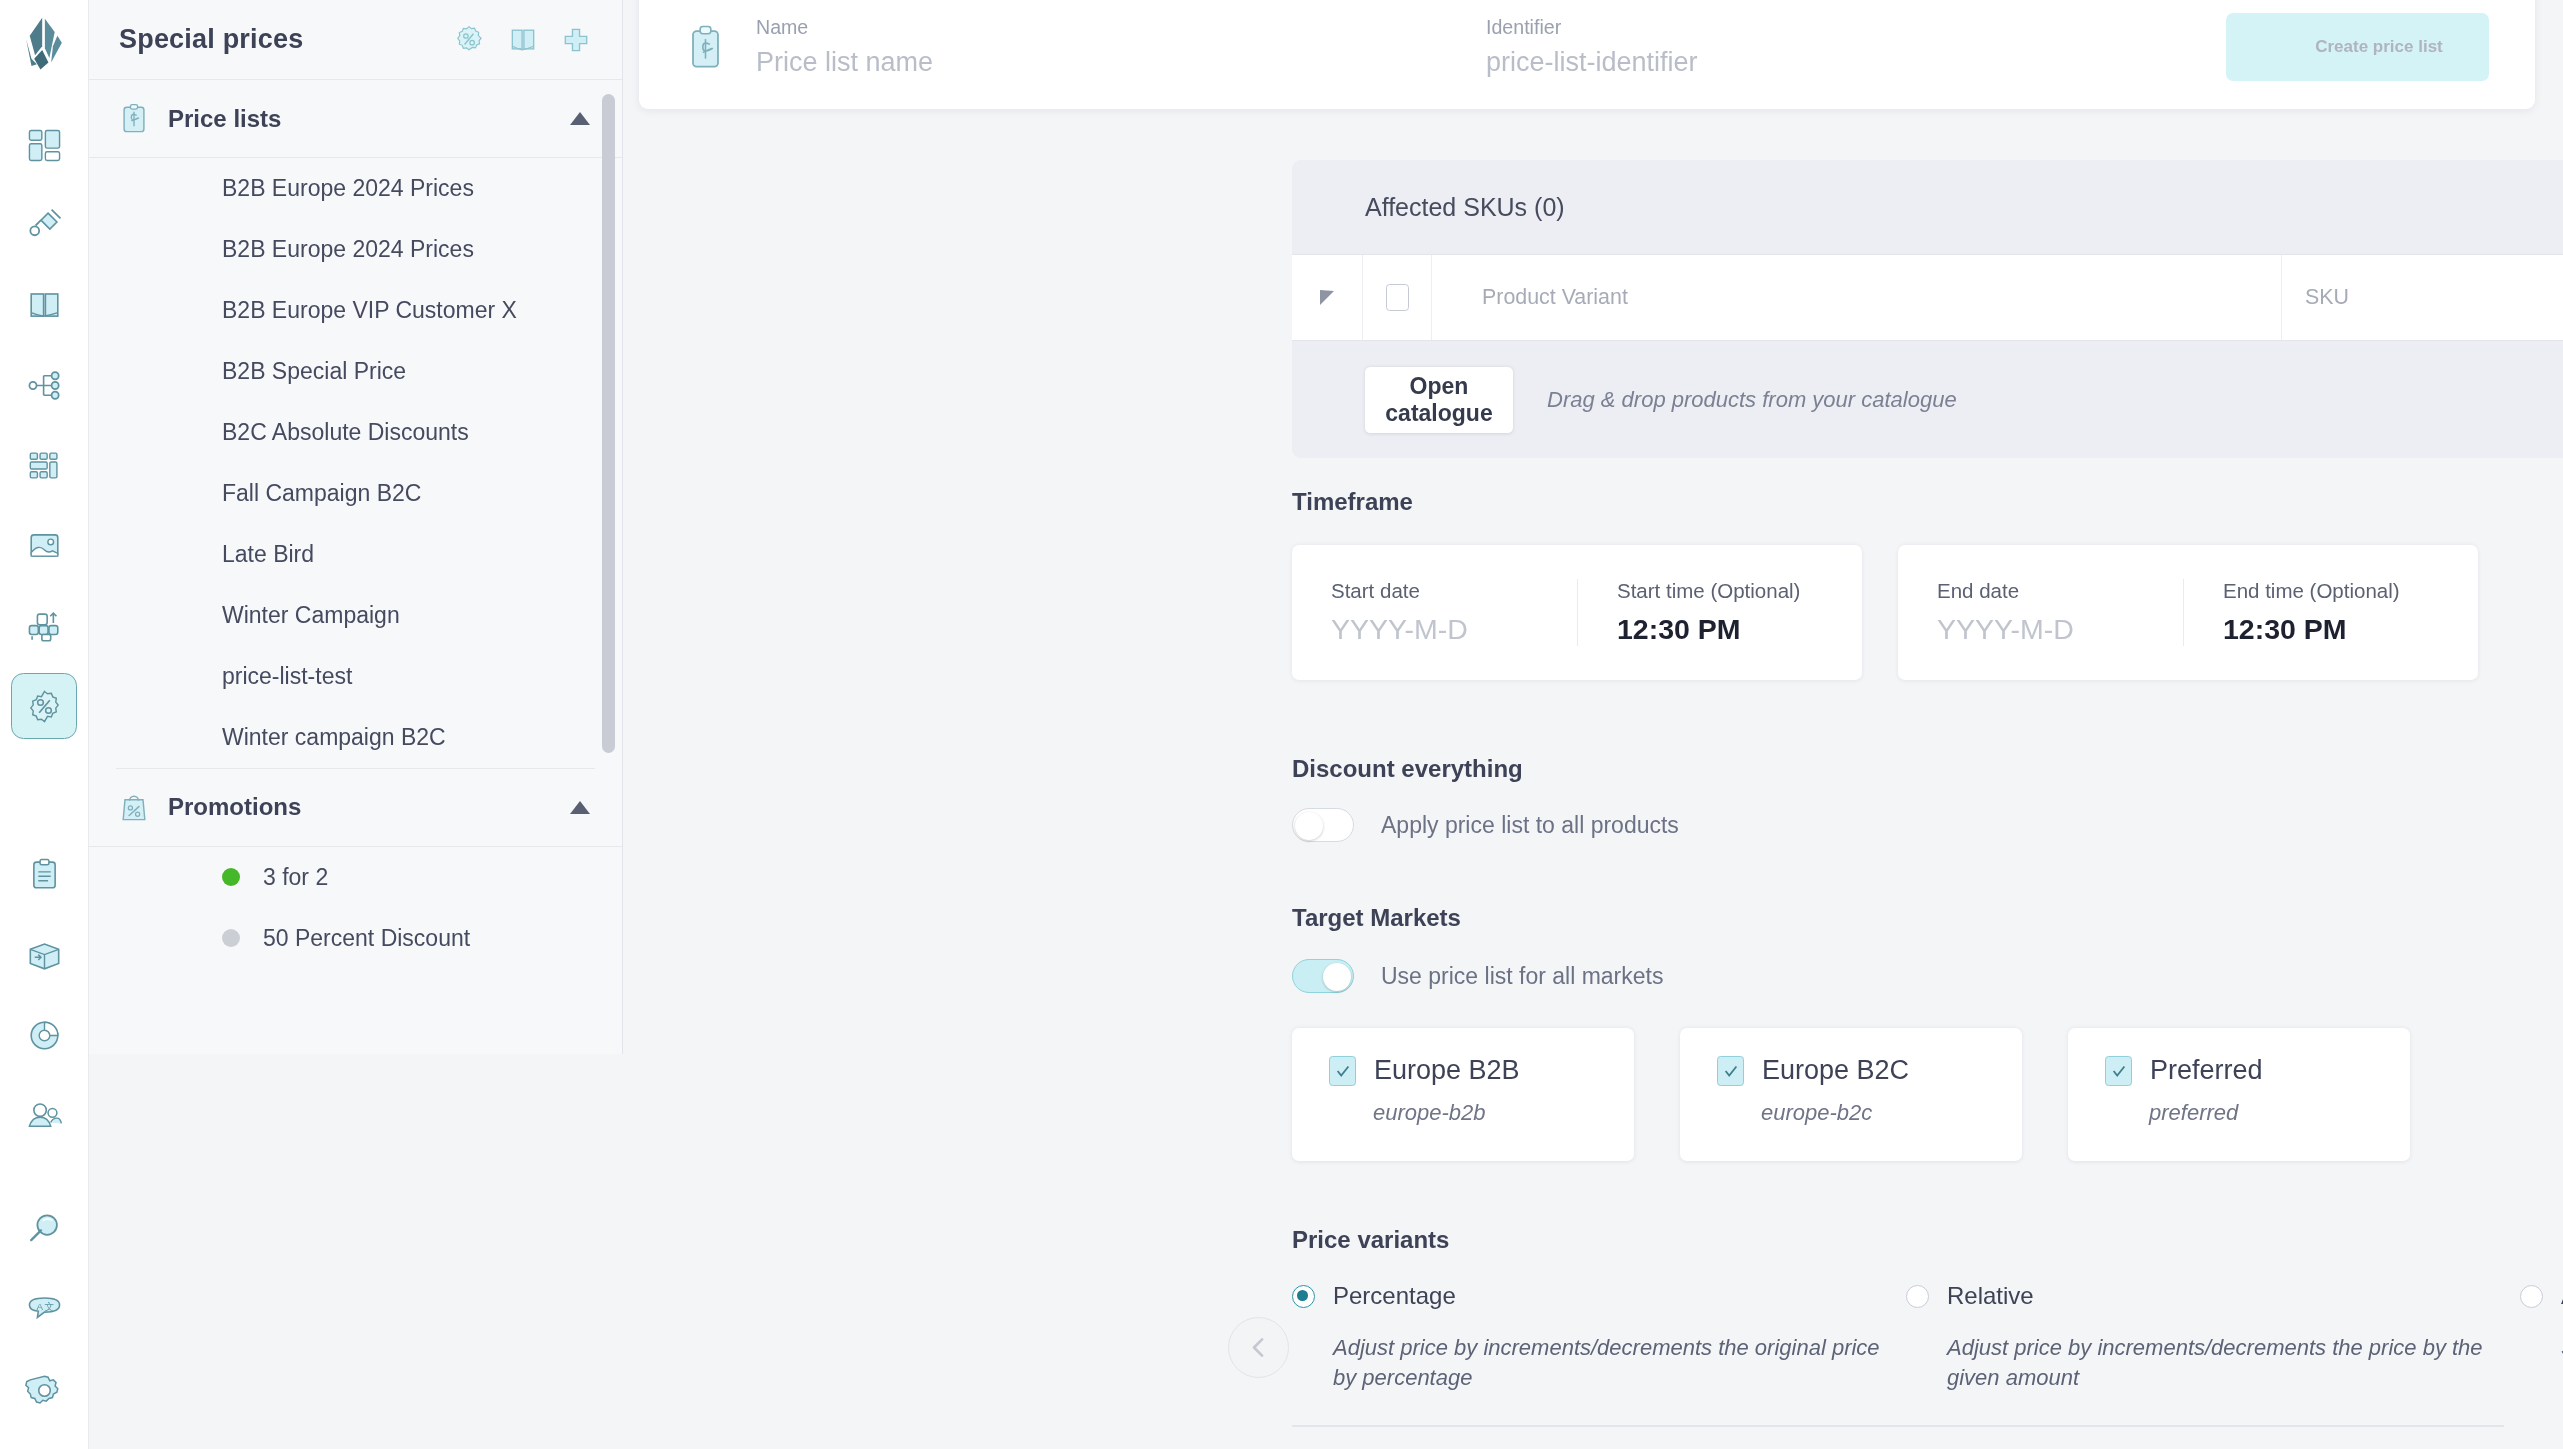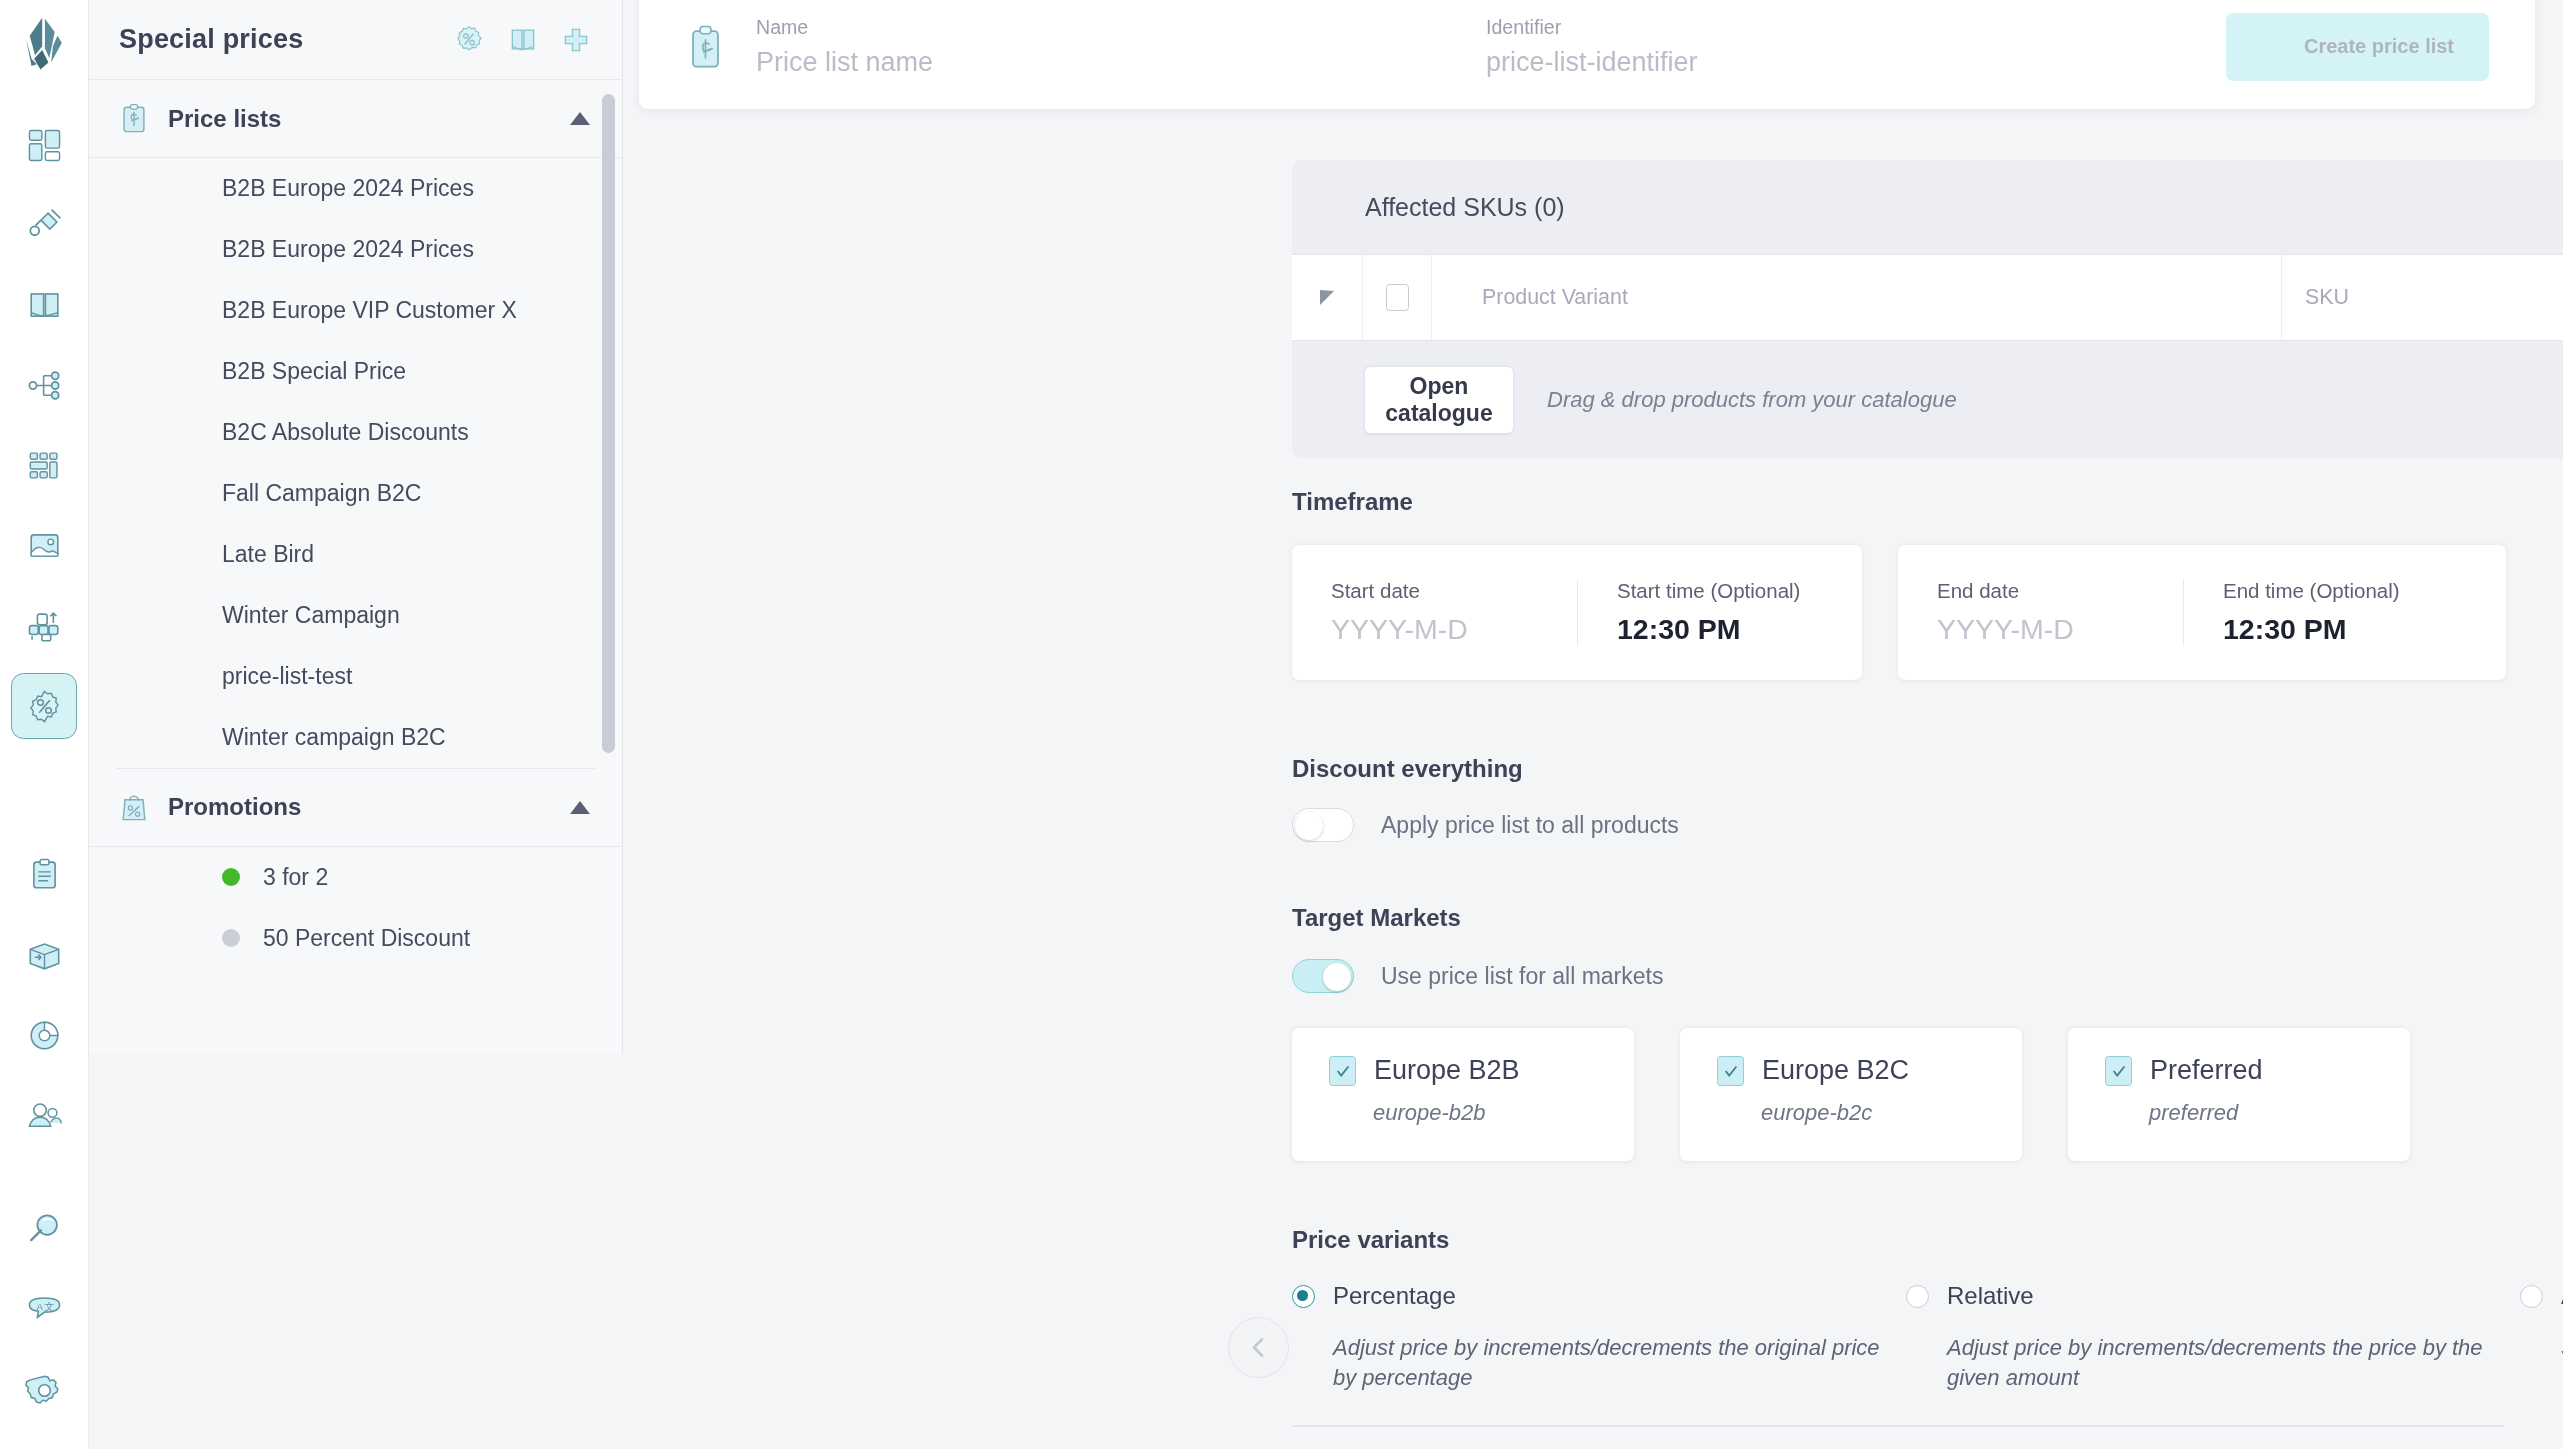--- a/index.html
+++ b/index.html
@@ -86,21 +86,21 @@
   }
   .topcard .clipboard { width: 41px; height: 48px; margin-right: 30px; flex: 0 0 41px; }
   .field-block { display: flex; flex-direction: column; justify-content: center; }
   .field-label { font-size: 19.6px; color: #9aa0ae; margin-bottom: 8px; }
   .field-value { font-size: 27px; color: #b9bdc8; }
   .field-value.ident { color: #b9bdc8; }
   .fb-name { width: 730px; }
   .fb-ident { width: 730px; }
   .btn-create {
     margin-left: auto; width: 263px; height: 68px; border-radius: 7.1px;
-    background: #d4f3f7; color: #b0b4bf; font-size: 20px; font-weight: bold;
+    background: #d4f3f7; color: #b0b4bf; font-size: 17px; font-weight: bold;
     display: flex; align-items: center; justify-content: center; cursor: pointer;
     border: none;
     padding-left: 44px;
   }
 
   .skus-card {
     position: absolute; left: 669px; top: 160px; width: 1835px;
     background: #eceef3; border-radius: 9px; overflow: hidden;
   }
   .skus-head { height: 94px; display: flex; align-items: center; padding: 0 69px 0 73px; }
@@ -133,21 +133,21 @@
   .tf-card {
     background: #fff; border-radius: 7.1px; box-shadow: 0 0.9px 4.4px rgba(40,45,70,.08);
     display: flex; height: 135px; overflow: hidden; align-items: center;
   }
   .tf-cell { display: flex; flex-direction: column; justify-content: center; padding: 0 39px; }
   .tf-cell + .tf-cell { border-left: 0.9px solid #e9ebef; }
   .tf-label { font-size: 20.5px; color: #5b6173; margin-bottom: 9.8px; }
   .tf-val { font-size: 28.5px; color: #c0c4cd; }
   .tf-val.filled { color: #1e2230; font-weight: bold; }
   .tf-c1 { width: 285px; } .tf-c2 { width: 285px; }
-  .tf-c3 { width: 285px; } .tf-c4 { width: 323px; }
+  .tf-c3 { width: 285px; } .tf-c4 { width: 295px; }
 
   .de-title { position: absolute; left: 669px; top: 755px; }
   .de-row { position: absolute; left: 669px; top: 808px; display: flex; align-items: center; }
   .tm-title { position: absolute; left: 669px; top: 904px; }
   .tm-row { position: absolute; left: 669px; top: 959px; display: flex; align-items: center; }
 
   .toggle { width: 62px; height: 34px; border-radius: 17px; position: relative;
             cursor: pointer; flex: 0 0 62px; }
   .toggle.off { background: #fff; border: 0.9px solid #d8dbe2; }
   .toggle.on  { background: #c9eef3; border: 0.9px solid #8fd3dc; }

